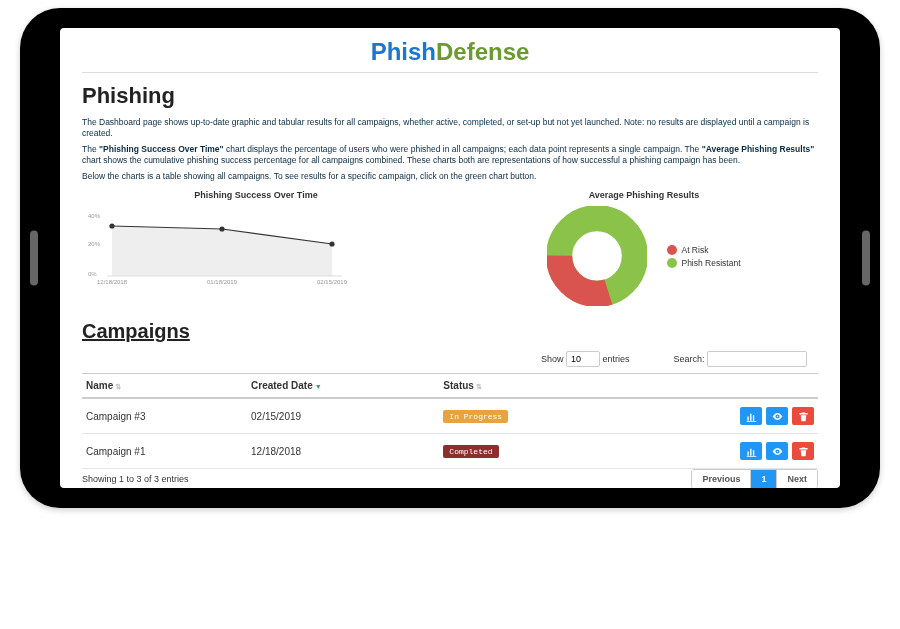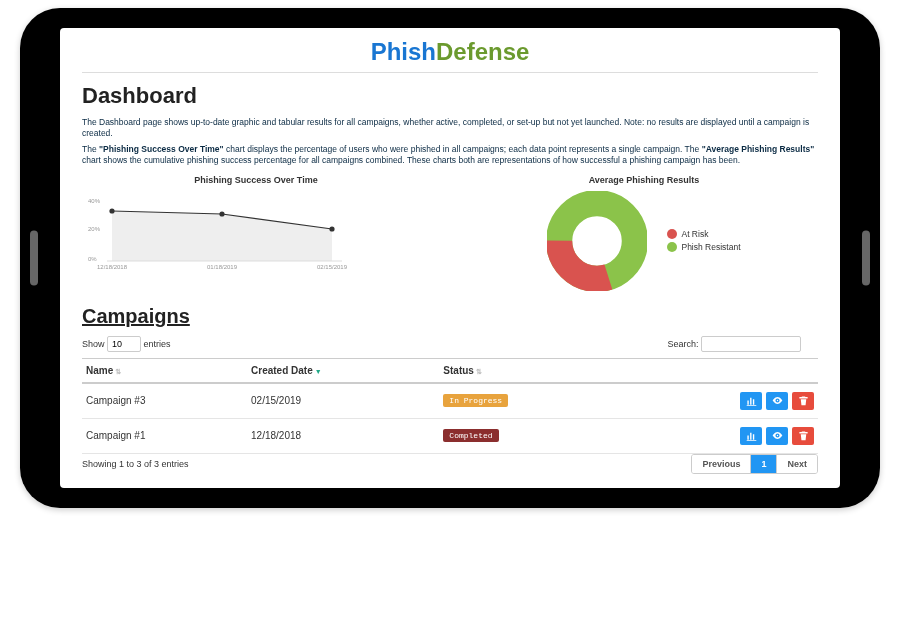--- a/index.html
+++ b/index.html
@@ -47,21 +47,21 @@
   .chart-col{flex:1;}
   .chart-title{font-size:9px;font-weight:bold;text-align:center;margin-bottom:6px;}
   .line-chart{width:280px;height:80px;}
   .axis-lbl{font-size:6px;fill:#999;}
   .donut-wrap{display:flex;align-items:center;justify-content:center;gap:20px;}
   .legend{font-size:8.5px;}
   .legend-row{display:flex;align-items:center;gap:4px;margin:3px 0;}
   .legend-dot{width:10px;height:10px;border-radius:50%;}
 
   
-  .table-ctrl{display:flex;justify-content:space-between;align-items:center;margin:8px 17px 6px 0;font-size:9px;gap:44px;}
+  .table-ctrl{display:flex;justify-content:flex-end;align-items:center;margin:8px 11px 6px 0;font-size:9px;gap:44px;}
   .table-ctrl input[type=text], .table-ctrl input.num{
     border:1px solid #ccc;padding:2px 4px;font-size:9px;border-radius:2px;
   }
   .table-ctrl input.num{width:24px;}
   .table-ctrl input.search{width:90px;}
 
   
   table.campaigns{width:100%;border-collapse:collapse;font-size:10px;}
   table.campaigns th{text-align:left;font-weight:bold;border-bottom:2px solid #ccc;border-top:1px solid #ccc;padding:6px 4px;}
   table.campaigns td{border-bottom:1px solid #e5e5e5;padding:8px 4px;vertical-align:middle;}
@@ -88,26 +88,27 @@
 <div class="tablet">
   <div class="side-btn-left"></div>
   <div class="side-btn-right"></div>
   <div class="screen">
     <div class="content">
 
       <div class="brand">
         <span class="p1">Phish</span><span class="p2">Defense</span>
       </div>
 
-      <h1 class="page-title">Dashboard</h1>
+      <h1 class="page-title">Phishing</h1>
 
       <p class="desc">The Dashboard page shows up-to-date graphic and tabular results for all campaigns, whether active, completed, or set-up but not yet launched. Note: no results are displayed until a campaign is created.</p>
       <p class="desc">
         <span>The </span><b>"Phishing Success Over Time"</b><span> chart displays the percentage of users who were phished in all campaigns; each data point represents a single campaign. The </span><b>"Average Phishing Results"</b><span> chart shows the cumulative phishing success percentage for all campaigns combined. These charts both are representations of how successful a phishing campaign has been.</span>
       </p>
+      <p class="desc">Below the charts is a table showing all campaigns. To see results for a specific campaign, click on the green chart button.</p>
 
       <div class="chart-row">
 
         <div class="chart-col">
           <div class="chart-title">Phishing Success Over Time</div>
           <svg class="line-chart" viewBox="0 0 280 80">
             <text x="6" y="12" class="axis-lbl">40%</text>
             <text x="6" y="40" class="axis-lbl">20%</text>
             <text x="6" y="70" class="axis-lbl">0%</text>
 

